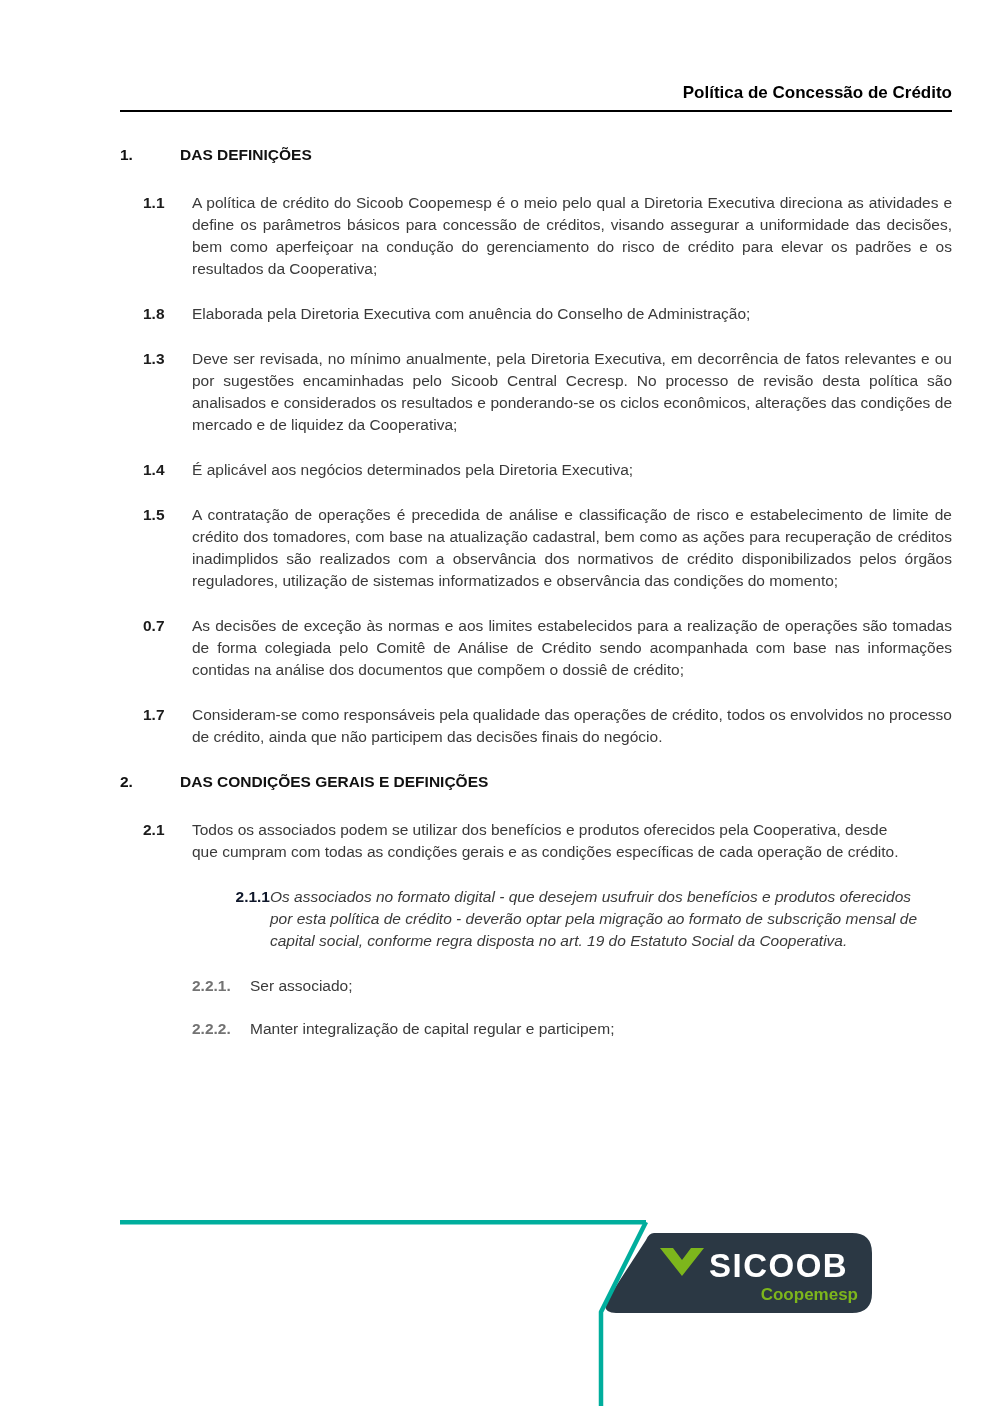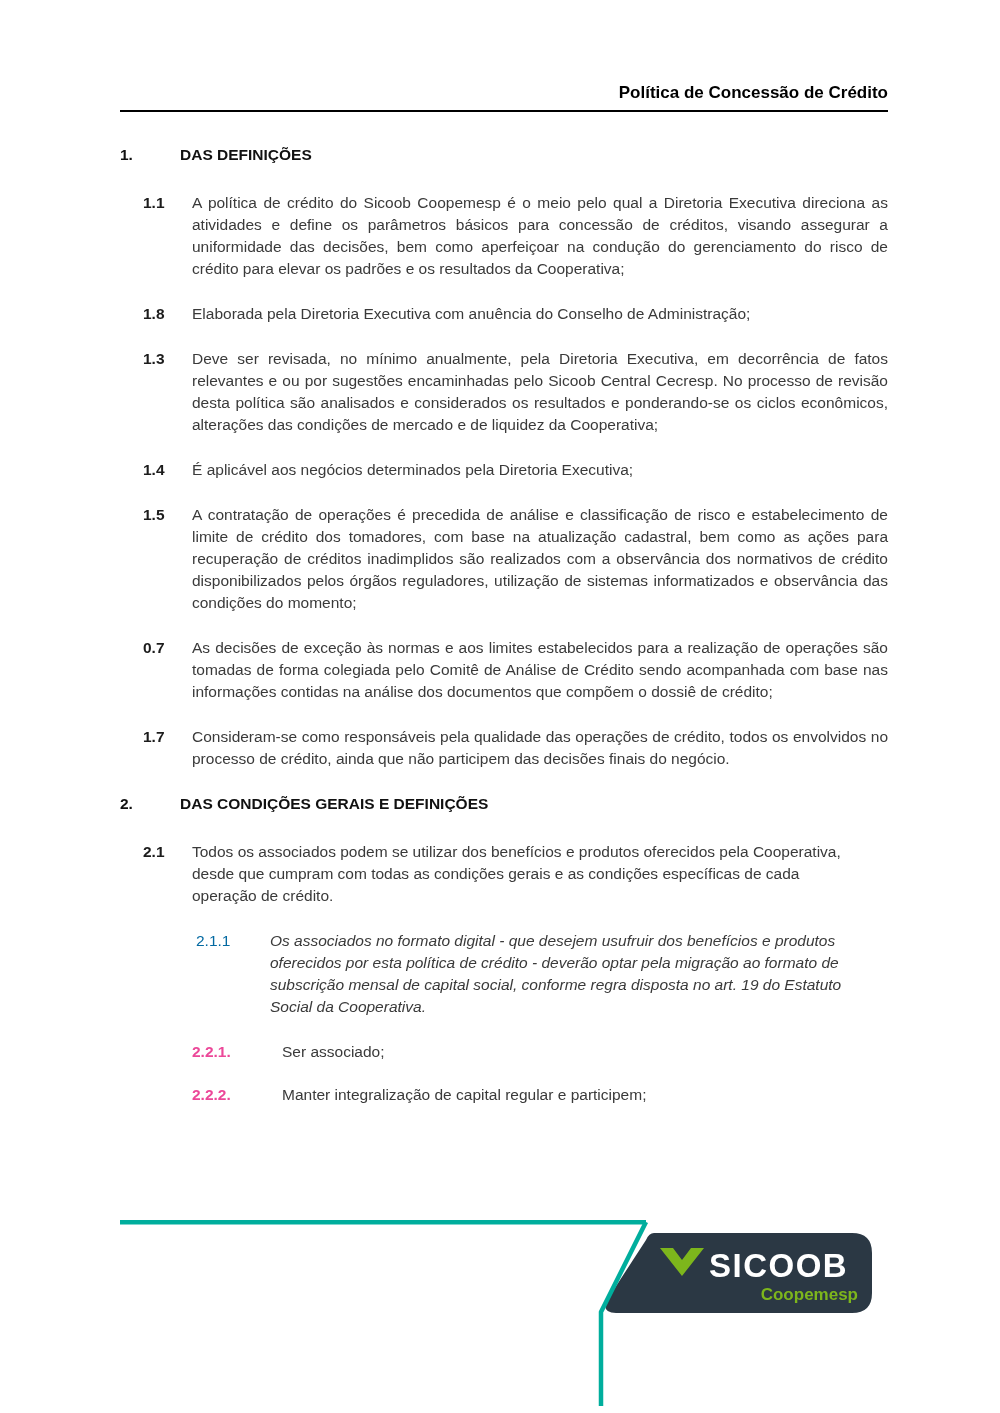--- a/index.html
+++ b/index.html
@@ -12,21 +12,21 @@
     width: 1000px;
     height: 1413px;
     background: #ffffff;
     font-family: "Liberation Sans", sans-serif;
     font-size: 15.5px;
     line-height: 22px;
     color: #3a3a3a;
     overflow: hidden;
   }
   .content {
-    padding: 82px 112px 0 120px;
+    padding: 82px 48px 0 120px;
   }
   
   .header-title {
     text-align: right;
     font-weight: 700;
     font-size: 17px;
     color: #000000;
     margin-bottom: 6px;
   }
   .header-rule {
@@ -55,35 +55,36 @@
   .doc-item .txt { flex: 1; }
   .doc-item.justify .txt { text-align: justify; }
   .doc-item.narrow .txt { margin-right: 35px; }
   
   .sub-item {
     display: flex;
     margin: 0 0 23px 76px;
   }
   .sub-item .num {
     flex: 0 0 74px;
-    font-weight: 400;
-    color: #0369a1;
+    font-weight: 700;
+    color: #0f172a;
+    text-align: right;
   }
   .sub-item .txt { flex: 1; margin-right: 32px; font-style: italic; }
   
   .sub-item2 {
     display: flex;
     margin: 0 0 21px 72px;
   }
   .sub-item2 .num {
     flex: 0 0 58px;
     font-weight: 700;
-    color: #ec4899;
+    color: #737373;
   }
-  .sub-item2 .txt { flex: 1; margin-left: 32px; }
+  .sub-item2 .txt { flex: 1; }
   
   .footer-art {
     position: absolute;
     left: 0;
     top: 1213px;
     width: 1000px;
     height: 200px;
   }
 </style>
 </head>

